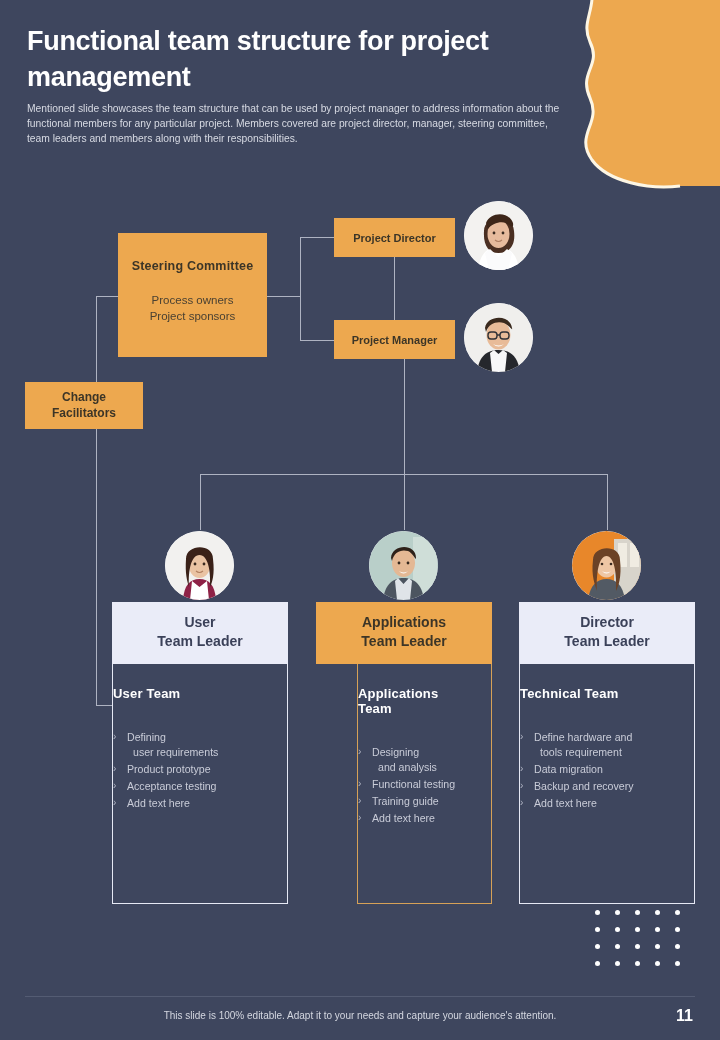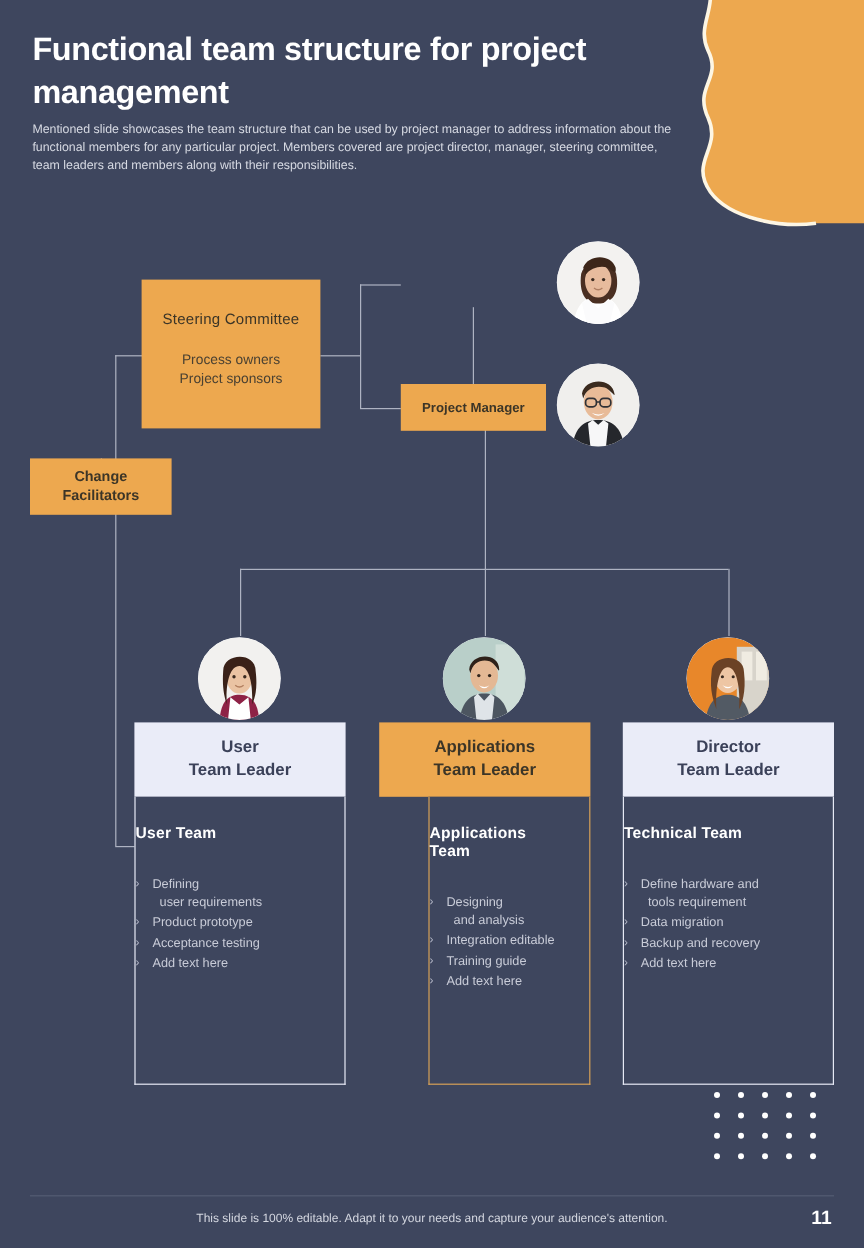--- a/index.html
+++ b/index.html
@@ -51,21 +51,21 @@
     justify-content: center;
     text-align: center;
     z-index: 3;
   }
   #box-steering {
     left: 118px; top: 233px; width: 149px; height: 124px;
     justify-content: flex-start;
     padding-top: 26px;
   }
   #box-steering .sc-title {
-    font-size: 12.5px; font-weight: normal; letter-spacing: .2px;
+    font-size: 12.5px; font-weight: bold; letter-spacing: .2px;
     color: #3c3527;
   }
   #box-steering .sc-sub {
     margin-top: 20px;
     font-size: 11.5px; line-height: 1.38; color: #4a4132;
   }
   #box-director {
     left: 334px; top: 218px; width: 121px; height: 39px;
     font-size: 11px; font-weight: 600; color: #3c3527;
   }
@@ -196,20 +196,23 @@
   <div class="ln lnv" style="left:84px; top:382px; height:30px;"></div>
 
   <div class="obox" id="box-steering">
     <div class="sc-title">Steering Committee</div>
     <div class="sc-sub">
       <div>Process owners</div>
       <div>Project sponsors</div>
     </div>
   </div>
 
+  <div class="obox" id="box-director">
+    <span>Project Director</span>
+  </div>
 
   <div class="obox" id="box-manager">
     <span>Project Manager</span>
   </div>
 
   <div class="obox" id="box-change">
     <span>Change</span>
     <span>Facilitators</span>
   </div>
 
@@ -303,21 +306,21 @@
   <div class="card" style="left:316px; top:602px; width:176px;">
     <div class="card-head orange">
       <span>Applications</span><br>
       <span>Team Leader</span>
     </div>
     <div class="card-body b-orange">
       <div class="team-name">Applications  Team</div>
       <ul class="blist">
         <li><span class="chev">›</span><span>Designing</span></li>
         <li class="cont"><span>and analysis</span></li>
-        <li><span class="chev">›</span><span>Integration  editable</span></li>
+        <li><span class="chev">›</span><span>Functional  testing</span></li>
         <li><span class="chev">›</span><span>Training  guide</span></li>
         <li><span class="chev">›</span><span>Add text here</span></li>
       </ul>
     </div>
   </div>
 
   <div class="card" style="left:519px; top:602px; width:176px;">
     <div class="card-head light">
       <span>Director</span><br>
       <span>Team Leader</span>

